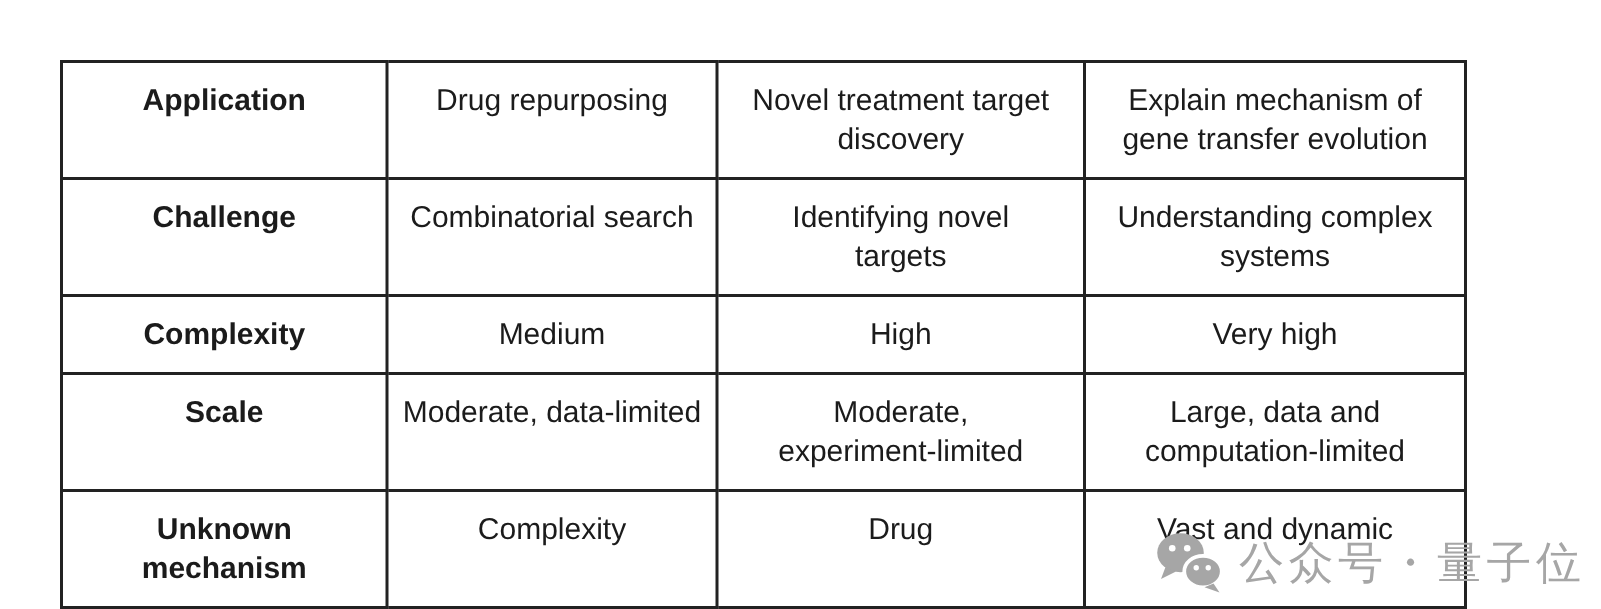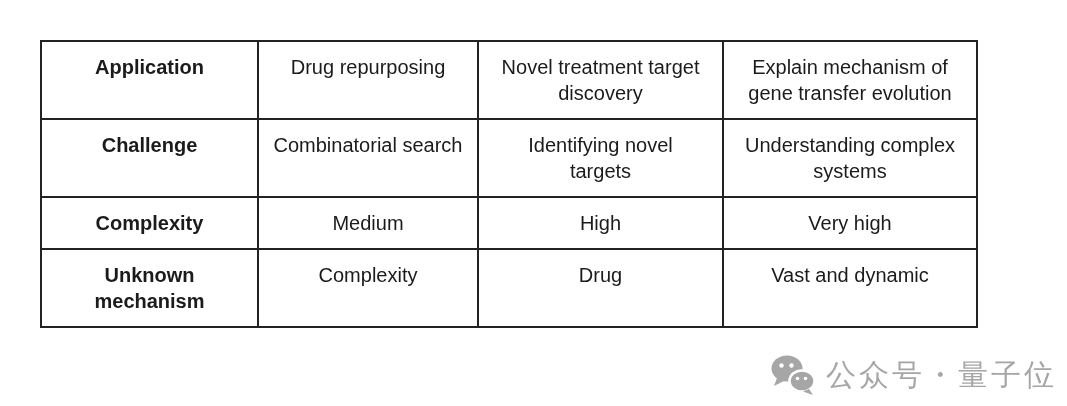--- a/index.html
+++ b/index.html
@@ -91,20 +91,28 @@
       <td>Understanding complex
 systems</td>
     </tr>
     <tr>
       <th>Complexity</th>
       <td>Medium</td>
       <td>High</td>
       <td>Very high</td>
     </tr>
     <tr>
+      <th>Scale</th>
+      <td>Moderate, data-limited</td>
+      <td>Moderate,
+experiment-limited</td>
+      <td>Large, data and
+computation-limited</td>
+    </tr>
+    <tr>
       <th>Unknown mechanism</th>
       <td>Complexity</td>
       <td>Drug</td>
       <td>Vast and dynamic</td>
     </tr>
   </tbody>
 </table>
 
 <div class="watermark">
   <span>

